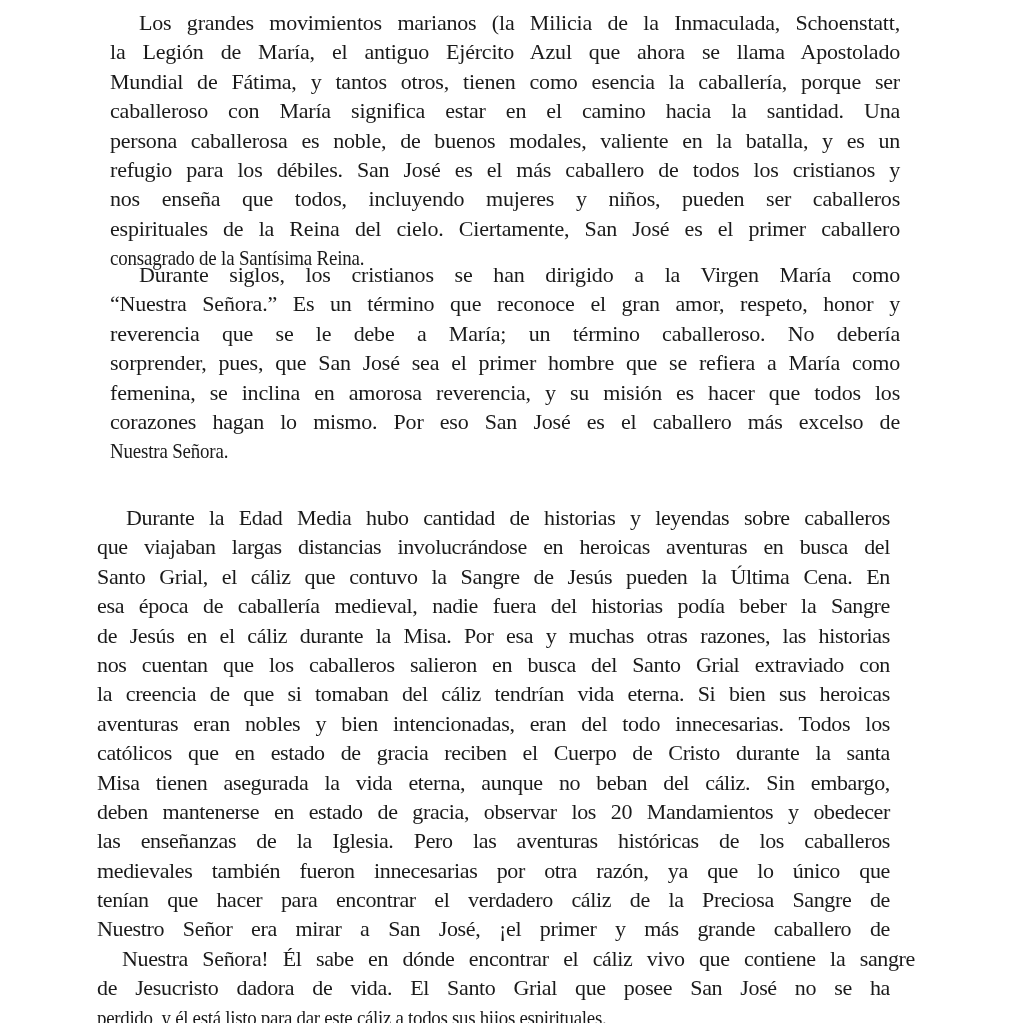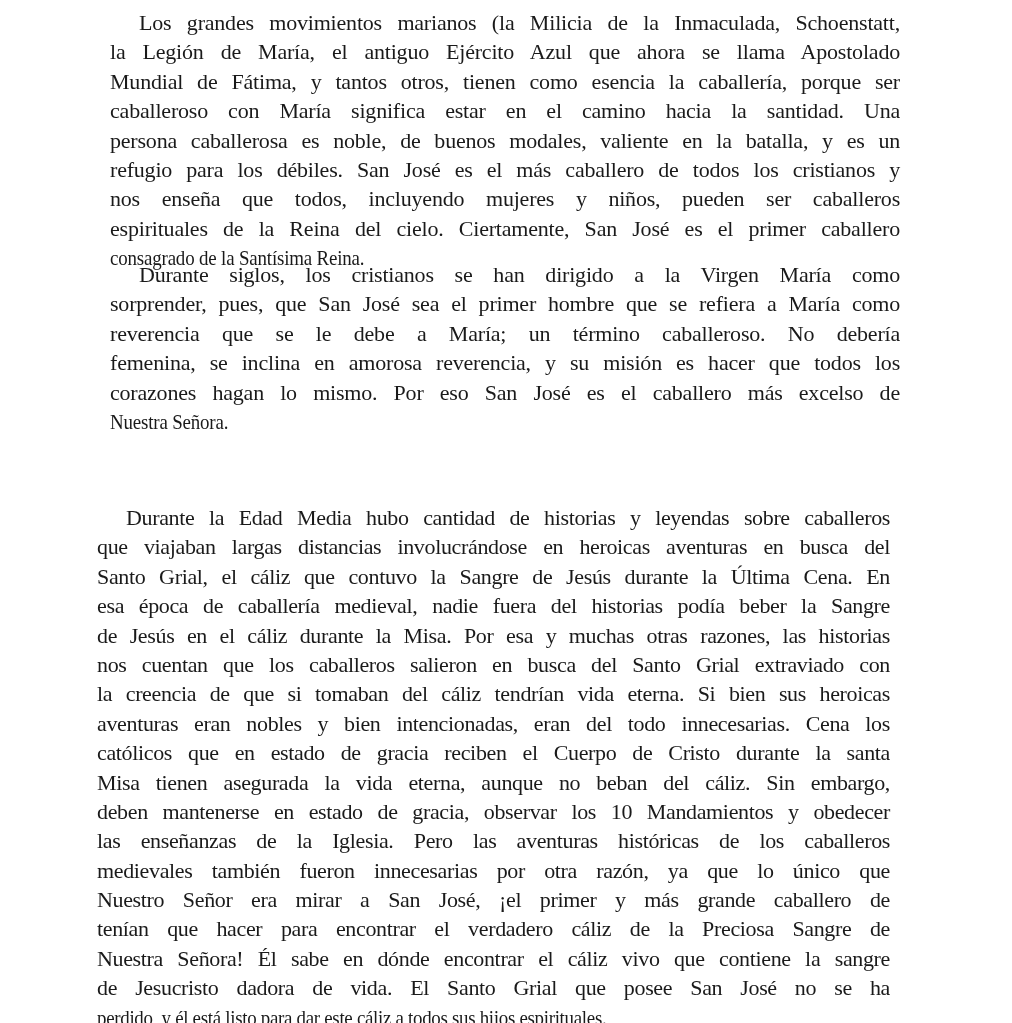--- a/index.html
+++ b/index.html
@@ -36,38 +36,39 @@
     <span class="line" style="width: 790px; transform: scaleX(1);">Mundial de Fátima, y tantos otros, tienen como esencia la caballería, porque ser</span>
     <span class="line" style="width: 790px; transform: scaleX(1);">caballeroso con María significa estar en el camino hacia la santidad. Una</span>
     <span class="line" style="width: 790px; transform: scaleX(1);">persona caballerosa es noble, de buenos modales, valiente en la batalla, y es un</span>
     <span class="line" style="width: 790px; transform: scaleX(1);">refugio para los débiles. San José es el más caballero de todos los cristianos y</span>
     <span class="line" style="width: 790px; transform: scaleX(1);">nos enseña que todos, incluyendo mujeres y niños, pueden ser caballeros</span>
     <span class="line" style="width: 790px; transform: scaleX(1);">espirituales de la Reina del cielo. Ciertamente, San José es el primer caballero</span>
     <span class="line last" style="width: 918.605px; transform: scaleX(0.86);">consagrado de la Santísima Reina.</span>
   </div>
 <div class="para" id="p2">
     <span class="line indent" style="width: 790px; transform: scaleX(1);">Durante siglos, los cristianos se han dirigido a la Virgen María como</span>
+    <span class="line" style="width: 790px; transform: scaleX(1);">“Nuestra Señora.” Es un término que reconoce el gran amor, respeto, honor y</span>
+    <span class="line" style="width: 790px; transform: scaleX(1);">reverencia que se le debe a María; un término caballeroso. No debería</span>
     <span class="line" style="width: 790px; transform: scaleX(1);">sorprender, pues, que San José sea el primer hombre que se refiera a María como</span>
-    <span class="line" style="width: 790px; transform: scaleX(1);">reverencia que se le debe a María; un término caballeroso. No debería</span>
     <span class="line" style="width: 790px; transform: scaleX(1);">femenina, se inclina en amorosa reverencia, y su misión es hacer que todos los</span>
     <span class="line" style="width: 790px; transform: scaleX(1);">corazones hagan lo mismo. Por eso San José es el caballero más excelso de</span>
     <span class="line last" style="width: 918.605px; transform: scaleX(0.86);">Nuestra Señora.</span>
   </div>
 <div class="para" id="p3">
     <span class="line indent" style="width: 793px; transform: scaleX(1);">Durante la Edad Media hubo cantidad de historias y leyendas sobre caballeros</span>
     <span class="line" style="width: 793px; transform: scaleX(1);">que viajaban largas distancias involucrándose en heroicas aventuras en busca del</span>
-    <span class="line" style="width: 793px; transform: scaleX(1);">Santo Grial, el cáliz que contuvo la Sangre de Jesús durante la Última Cena. En</span>
+    <span class="line" style="width: 793px; transform: scaleX(1);">Santo Grial, el cáliz que contuvo la Sangre de Jesús pueden la Última Cena. En</span>
     <span class="line" style="width: 793px; transform: scaleX(1);">esa época de caballería medieval, nadie fuera del historias podía beber la Sangre</span>
     <span class="line" style="width: 793px; transform: scaleX(1);">de Jesús en el cáliz durante la Misa. Por esa y muchas otras razones, las historias</span>
     <span class="line" style="width: 793px; transform: scaleX(1);">nos cuentan que los caballeros salieron en busca del Santo Grial extraviado con</span>
     <span class="line" style="width: 793px; transform: scaleX(1);">la creencia de que si tomaban del cáliz tendrían vida eterna. Si bien sus heroicas</span>
-    <span class="line" style="width: 793px; transform: scaleX(1);">aventuras eran nobles y bien intencionadas, eran del todo innecesarias. Cena los</span>
+    <span class="line" style="width: 793px; transform: scaleX(1);">aventuras eran nobles y bien intencionadas, eran del todo innecesarias. Todos los</span>
     <span class="line" style="width: 793px; transform: scaleX(1);">católicos que en estado de gracia reciben el Cuerpo de Cristo durante la santa</span>
     <span class="line" style="width: 793px; transform: scaleX(1);">Misa tienen asegurada la vida eterna, aunque no beban del cáliz. Sin embargo,</span>
-    <span class="line" style="width: 793px; transform: scaleX(1);">deben mantenerse en estado de gracia, observar los 10 Mandamientos y obedecer</span>
+    <span class="line" style="width: 793px; transform: scaleX(1);">deben mantenerse en estado de gracia, observar los 20 Mandamientos y obedecer</span>
     <span class="line" style="width: 793px; transform: scaleX(1);">las enseñanzas de la Iglesia. Pero las aventuras históricas de los caballeros</span>
     <span class="line" style="width: 793px; transform: scaleX(1);">medievales también fueron innecesarias por otra razón, ya que lo único que</span>
+    <span class="line" style="width: 793px; transform: scaleX(1);">tenían que hacer para encontrar el verdadero cáliz de la Preciosa Sangre de</span>
     <span class="line" style="width: 793px; transform: scaleX(1);">Nuestro Señor era mirar a San José, ¡el primer y más grande caballero de</span>
-    <span class="line" style="width: 793px; transform: scaleX(1);">tenían que hacer para encontrar el verdadero cáliz de la Preciosa Sangre de</span>
-    <span class="line" style="width: 793px; transform: scaleX(1);">Nuestra Señora! Él sabe en dónde encontrar el cáliz vivo que contiene la sangre</span>
+    <span class="line" style="width: 793px; transform: scaleX(1); margin-left: 25px;">Nuestra Señora! Él sabe en dónde encontrar el cáliz vivo que contiene la sangre</span>
     <span class="line" style="width: 793px; transform: scaleX(1);">de Jesucristo dadora de vida. El Santo Grial que posee San José no se ha</span>
     <span class="line last" style="width: 922.093px; transform: scaleX(0.86);">perdido, y él está listo para dar este cáliz a todos sus hijos espirituales.</span>
   </div>
 
 </body></html>

